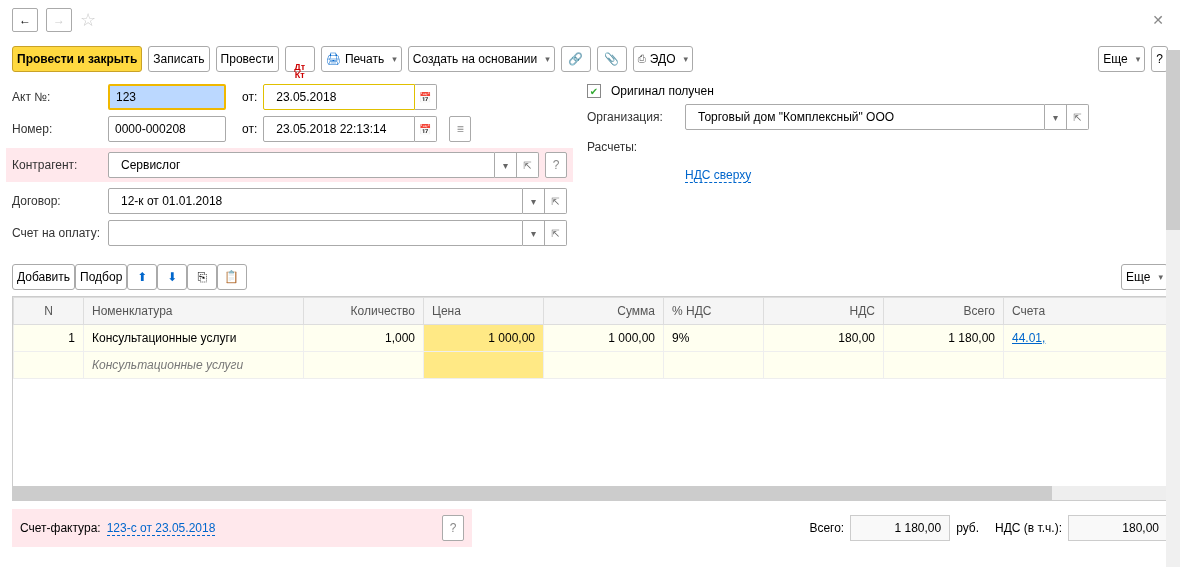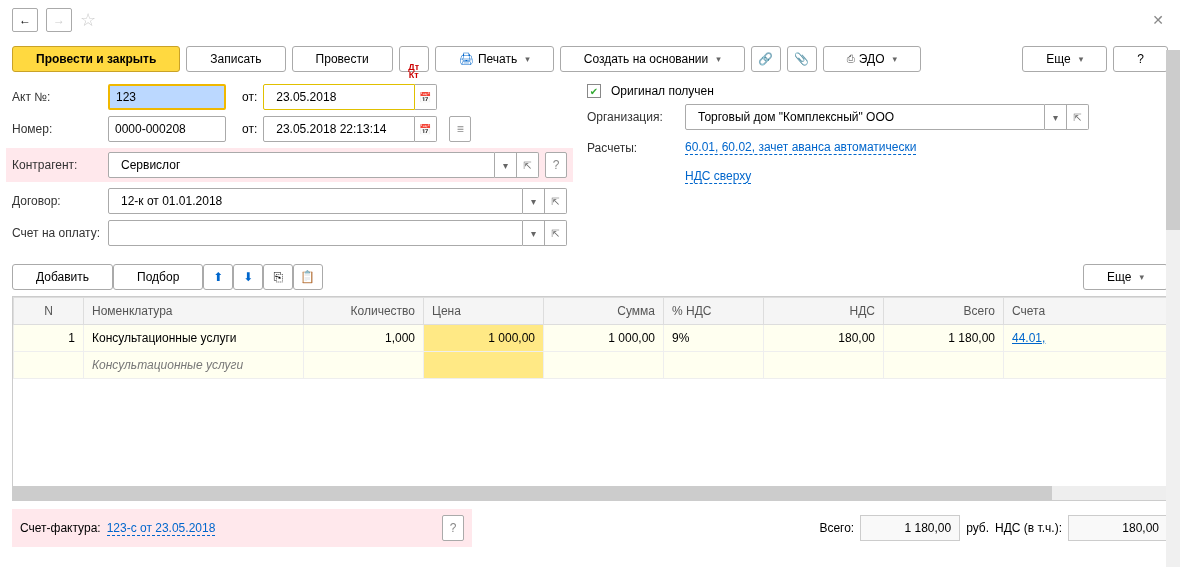--- a/index.html
+++ b/index.html
@@ -3,21 +3,21 @@
 <meta charset="utf-8">
 <style>
 * { box-sizing: border-box; margin: 0; padding: 0; font-family: Arial, sans-serif; font-size: 12px; }
 body { background: #fff; width: 1180px; height: 567px; overflow: hidden; position: relative; }
 .header { display: flex; align-items: center; padding: 8px 12px; gap: 8px; }
 .nav-btn { width: 26px; height: 24px; border: 1px solid #aaa; background: #fff; display: flex; align-items: center; justify-content: center; cursor: pointer; border-radius: 2px; }
 .star { color: #ccc; font-size: 18px; }
 .title { font-size: 18px; color: #333; }
 .close-x { position: absolute; right: 16px; top: 12px; font-size: 14px; color: #888; cursor: pointer; }
 .toolbar { display: flex; align-items: center; padding: 6px 12px; gap: 6px; }
-.btn { height: 26px; padding: 0 23px; border: 1px solid #aaa; background: #fff; cursor: pointer; border-radius: 3px; display: flex; align-items: center; gap: 4px; }
+.btn { height: 26px; padding: 0 4px; border: 1px solid #aaa; background: #fff; cursor: pointer; border-radius: 3px; display: flex; align-items: center; gap: 4px; }
 .btn-primary { background: #ffd940; border-color: #c9a227; font-weight: bold; }
 .btn-icon { width: 30px; padding: 0; justify-content: center; }
 .btn-drop::after { content: "▾"; font-size: 9px; margin-left: 4px; color: #666; }
 .toolbar-right { margin-left: auto; display: flex; gap: 6px; }
 .form-area { padding: 6px 12px; }
 .form-row { display: flex; align-items: center; gap: 6px; margin-bottom: 6px; }
 .form-label { width: 90px; color: #333; }
 .form-label-wide { width: 92px; color: #333; }
 .input { height: 26px; border: 1px solid #aaa; padding: 0 6px; background: #fff; display: flex; align-items: center; border-radius: 2px; }
 .input-highlight { border: 2px solid #f0b800; background: #bbd8ff; }
@@ -162,21 +162,20 @@
         <div class="input-group">
           <div class="input" style="width:360px">
               <span>Торговый дом "Комплексный" ООО</span>
             </div>
           <div class="addon">▾</div>
           <div class="addon">⇱</div>
         </div>
       </div>
       <div class="form-row" style="margin-top:10px">
         <span class="form-label-wide">Расчеты:</span>
-        <a class="link link-dash">60.01, 60.02, зачет аванса автоматически</a>
       </div>
       <div class="form-row" style="margin-top:14px">
         <span class="form-label-wide"></span>
         <a class="link link-dash">НДС сверху</a>
       </div>
     </div>
   </div>
 </div>
 
 <div class="table-toolbar">
@@ -247,20 +246,20 @@
 <div class="footer">
   <div class="footer-highlight">
     <span>Счет-фактура:</span>
     <a class="link link-dash">123-с от 23.05.2018</a>
     <span style="margin-left:auto" class="help">?</span>
   </div>
   <div class="footer-right">
     <span>Всего:</span>
     <div class="total-box">1 180,00</div>
     <span>руб.</span>
-    <span style="">НДС (в т.ч.):</span>
+    <span style="margin-left:10px">НДС (в т.ч.):</span>
     <div class="total-box">180,00</div>
   </div>
 </div>
 
 <div class="vscroll">
     <div class="vscroll-thumb"></div>
   </div>
 
 </body></html>

